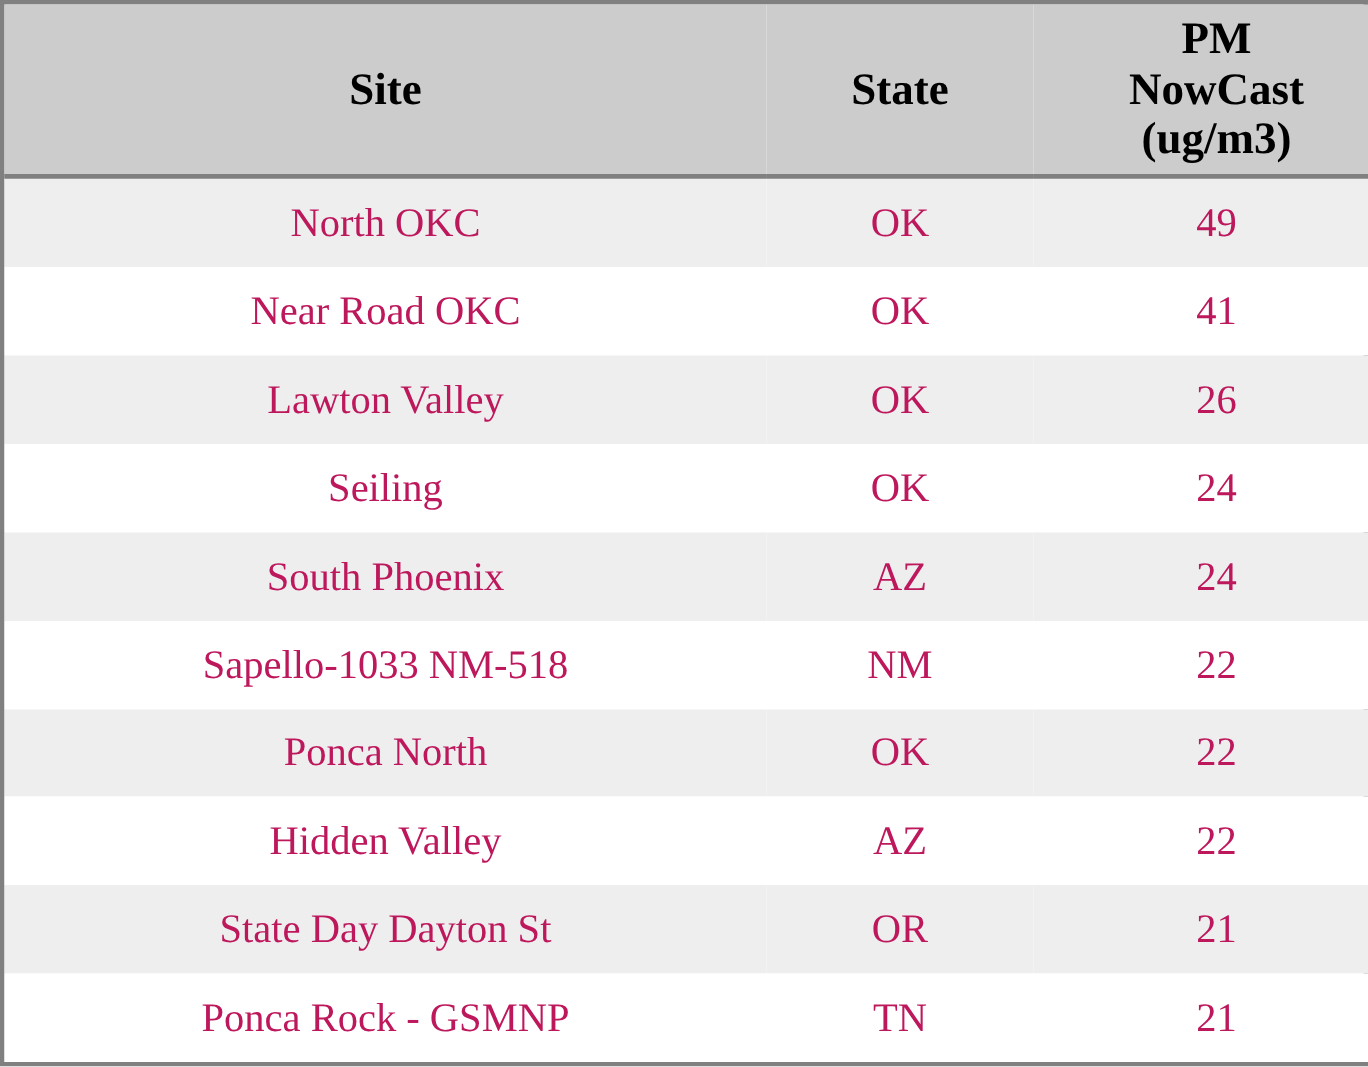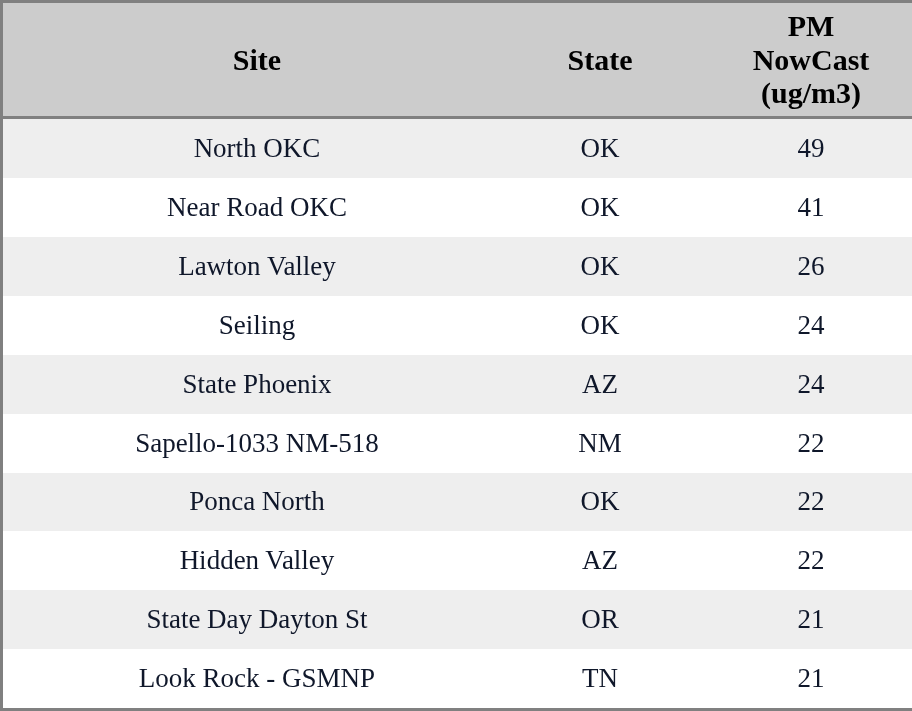--- a/index.html
+++ b/index.html
@@ -38,21 +38,21 @@
     border-bottom: 3px solid #808080;
     line-height: 1.12;
   }
   thead th.col-site { width: 500px; }
   thead th.col-state { width: 170px; text-align: center; }
   thead th.col-value { width: 236px; }
 
   tbody td {
     font-family: "Liberation Serif", serif;
     font-size: 27px;
-    color: #0f172a;
+    color: #be185d;
     text-align: center;
     vertical-align: middle;
     padding: 4px 4px;
     border: none;
     line-height: 1.15;
   }
   tbody tr.row-odd td {
     background: #eeeeee;
   }
   tbody tr.row-even td {
@@ -92,21 +92,21 @@
         <td>Lawton Valley</td>
         <td>OK</td>
         <td>26</td>
       </tr>
       <tr class="row-even">
         <td>Seiling</td>
         <td>OK</td>
         <td>24</td>
       </tr>
       <tr class="row-odd">
-        <td>State Phoenix</td>
+        <td>South Phoenix</td>
         <td>AZ</td>
         <td>24</td>
       </tr>
       <tr class="row-even">
         <td>Sapello-1033 NM-518</td>
         <td>NM</td>
         <td>22</td>
       </tr>
       <tr class="row-odd">
         <td>Ponca North</td>
@@ -117,19 +117,19 @@
         <td>Hidden Valley</td>
         <td>AZ</td>
         <td>22</td>
       </tr>
       <tr class="row-odd">
         <td>State Day Dayton St</td>
         <td>OR</td>
         <td>21</td>
       </tr>
       <tr class="row-even">
-        <td>Look Rock - GSMNP</td>
+        <td>Ponca Rock - GSMNP</td>
         <td>TN</td>
         <td>21</td>
       </tr>
     </tbody>
   </table>
 </div>
 
 </body></html>

